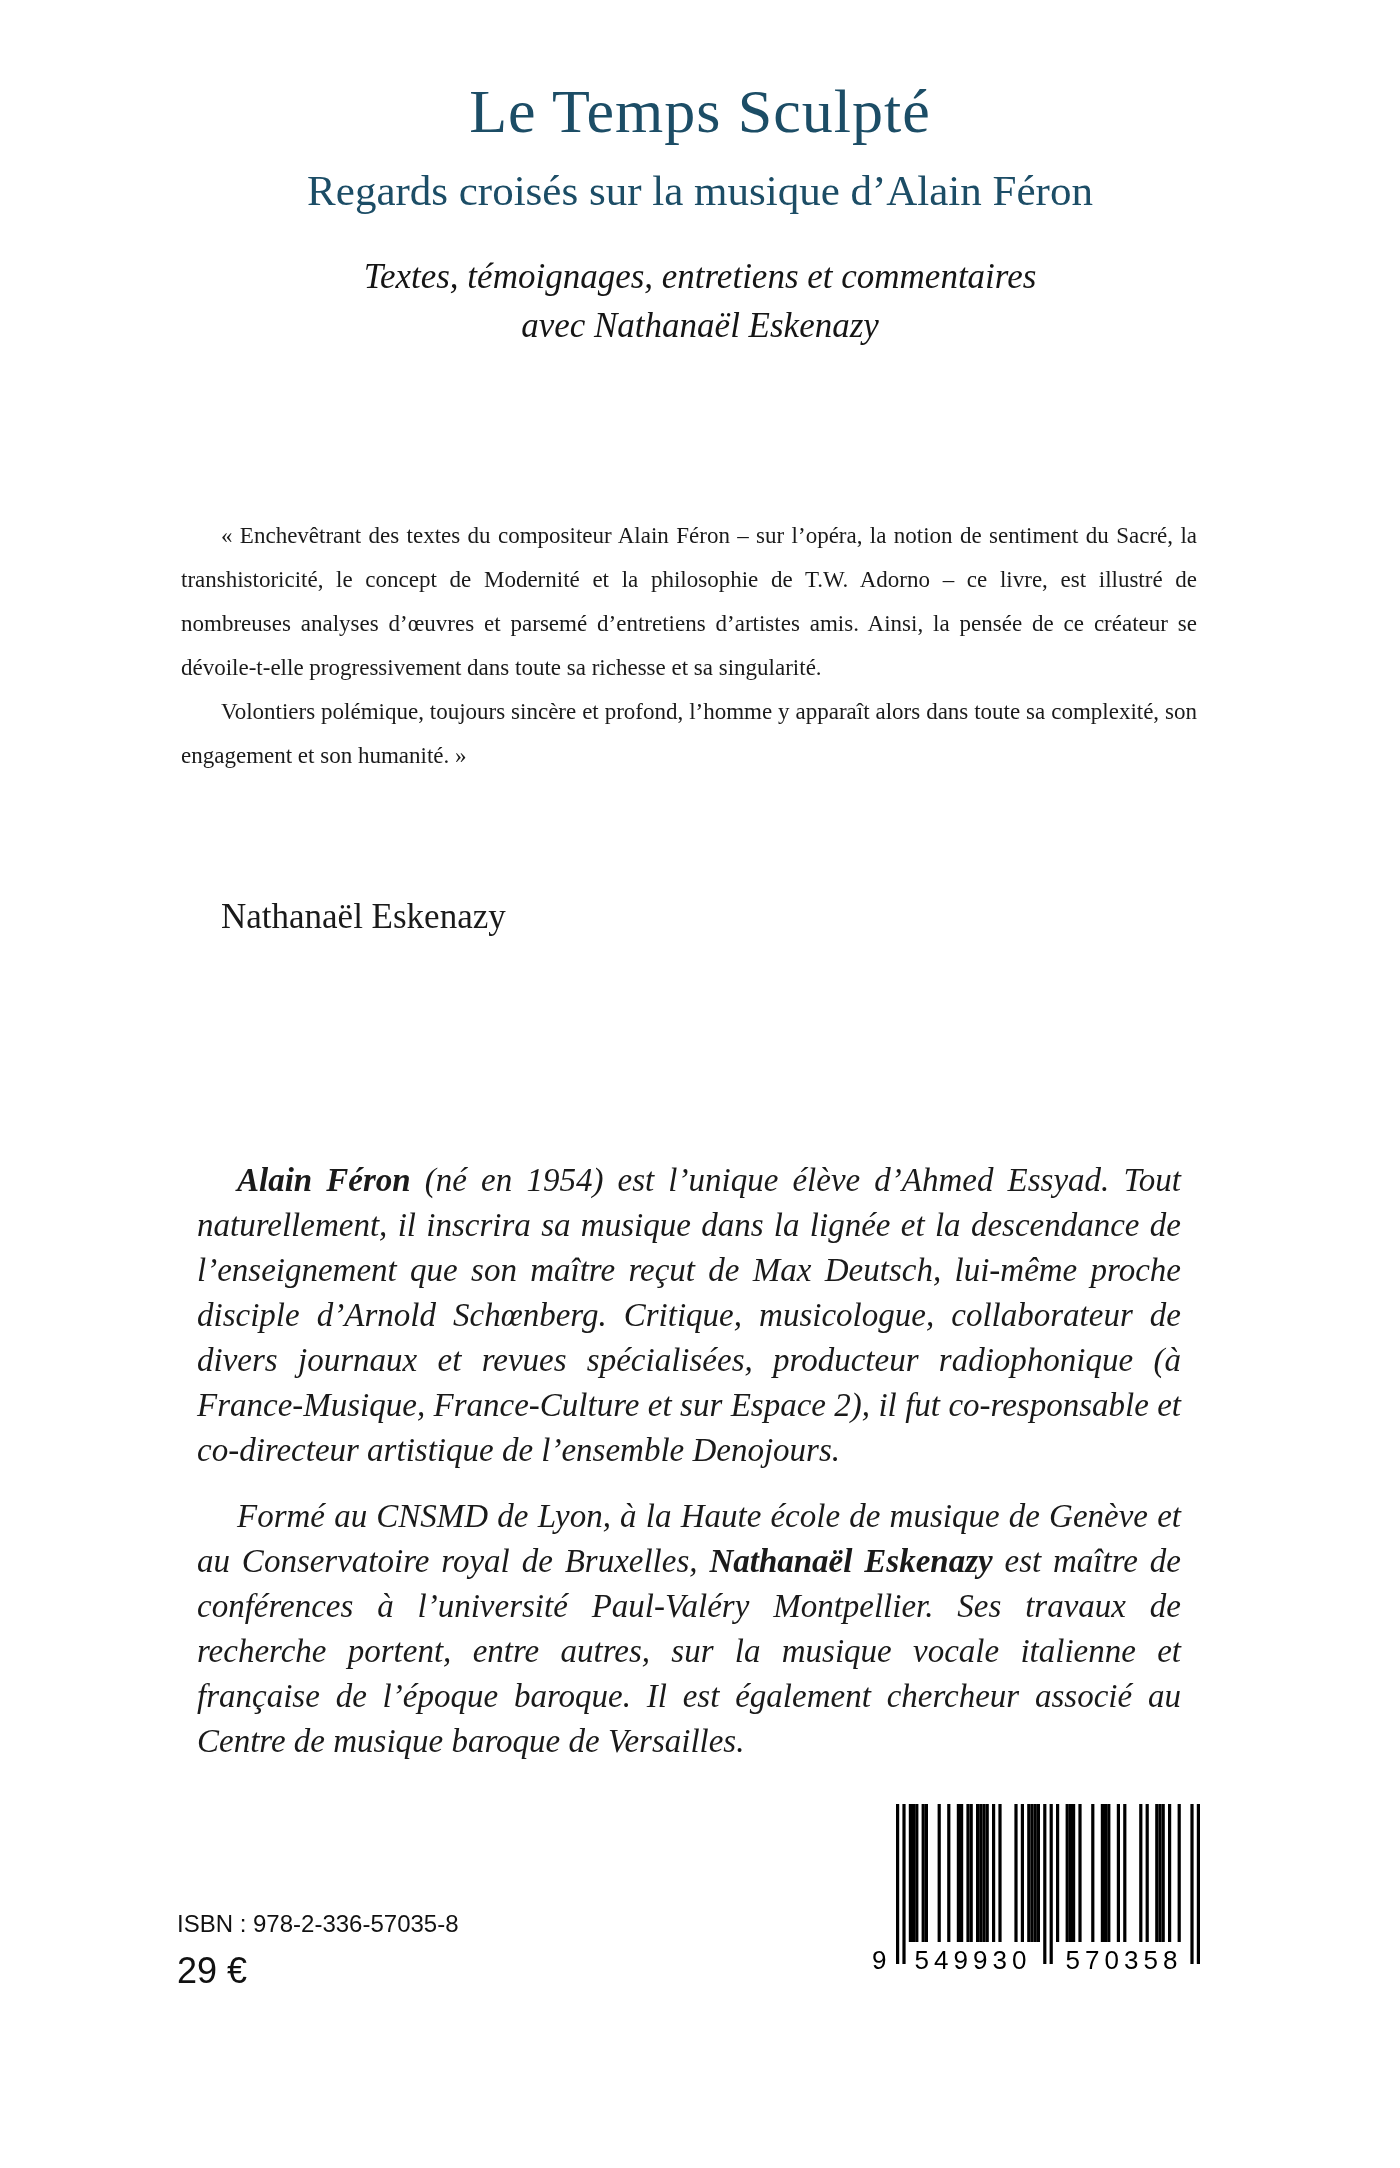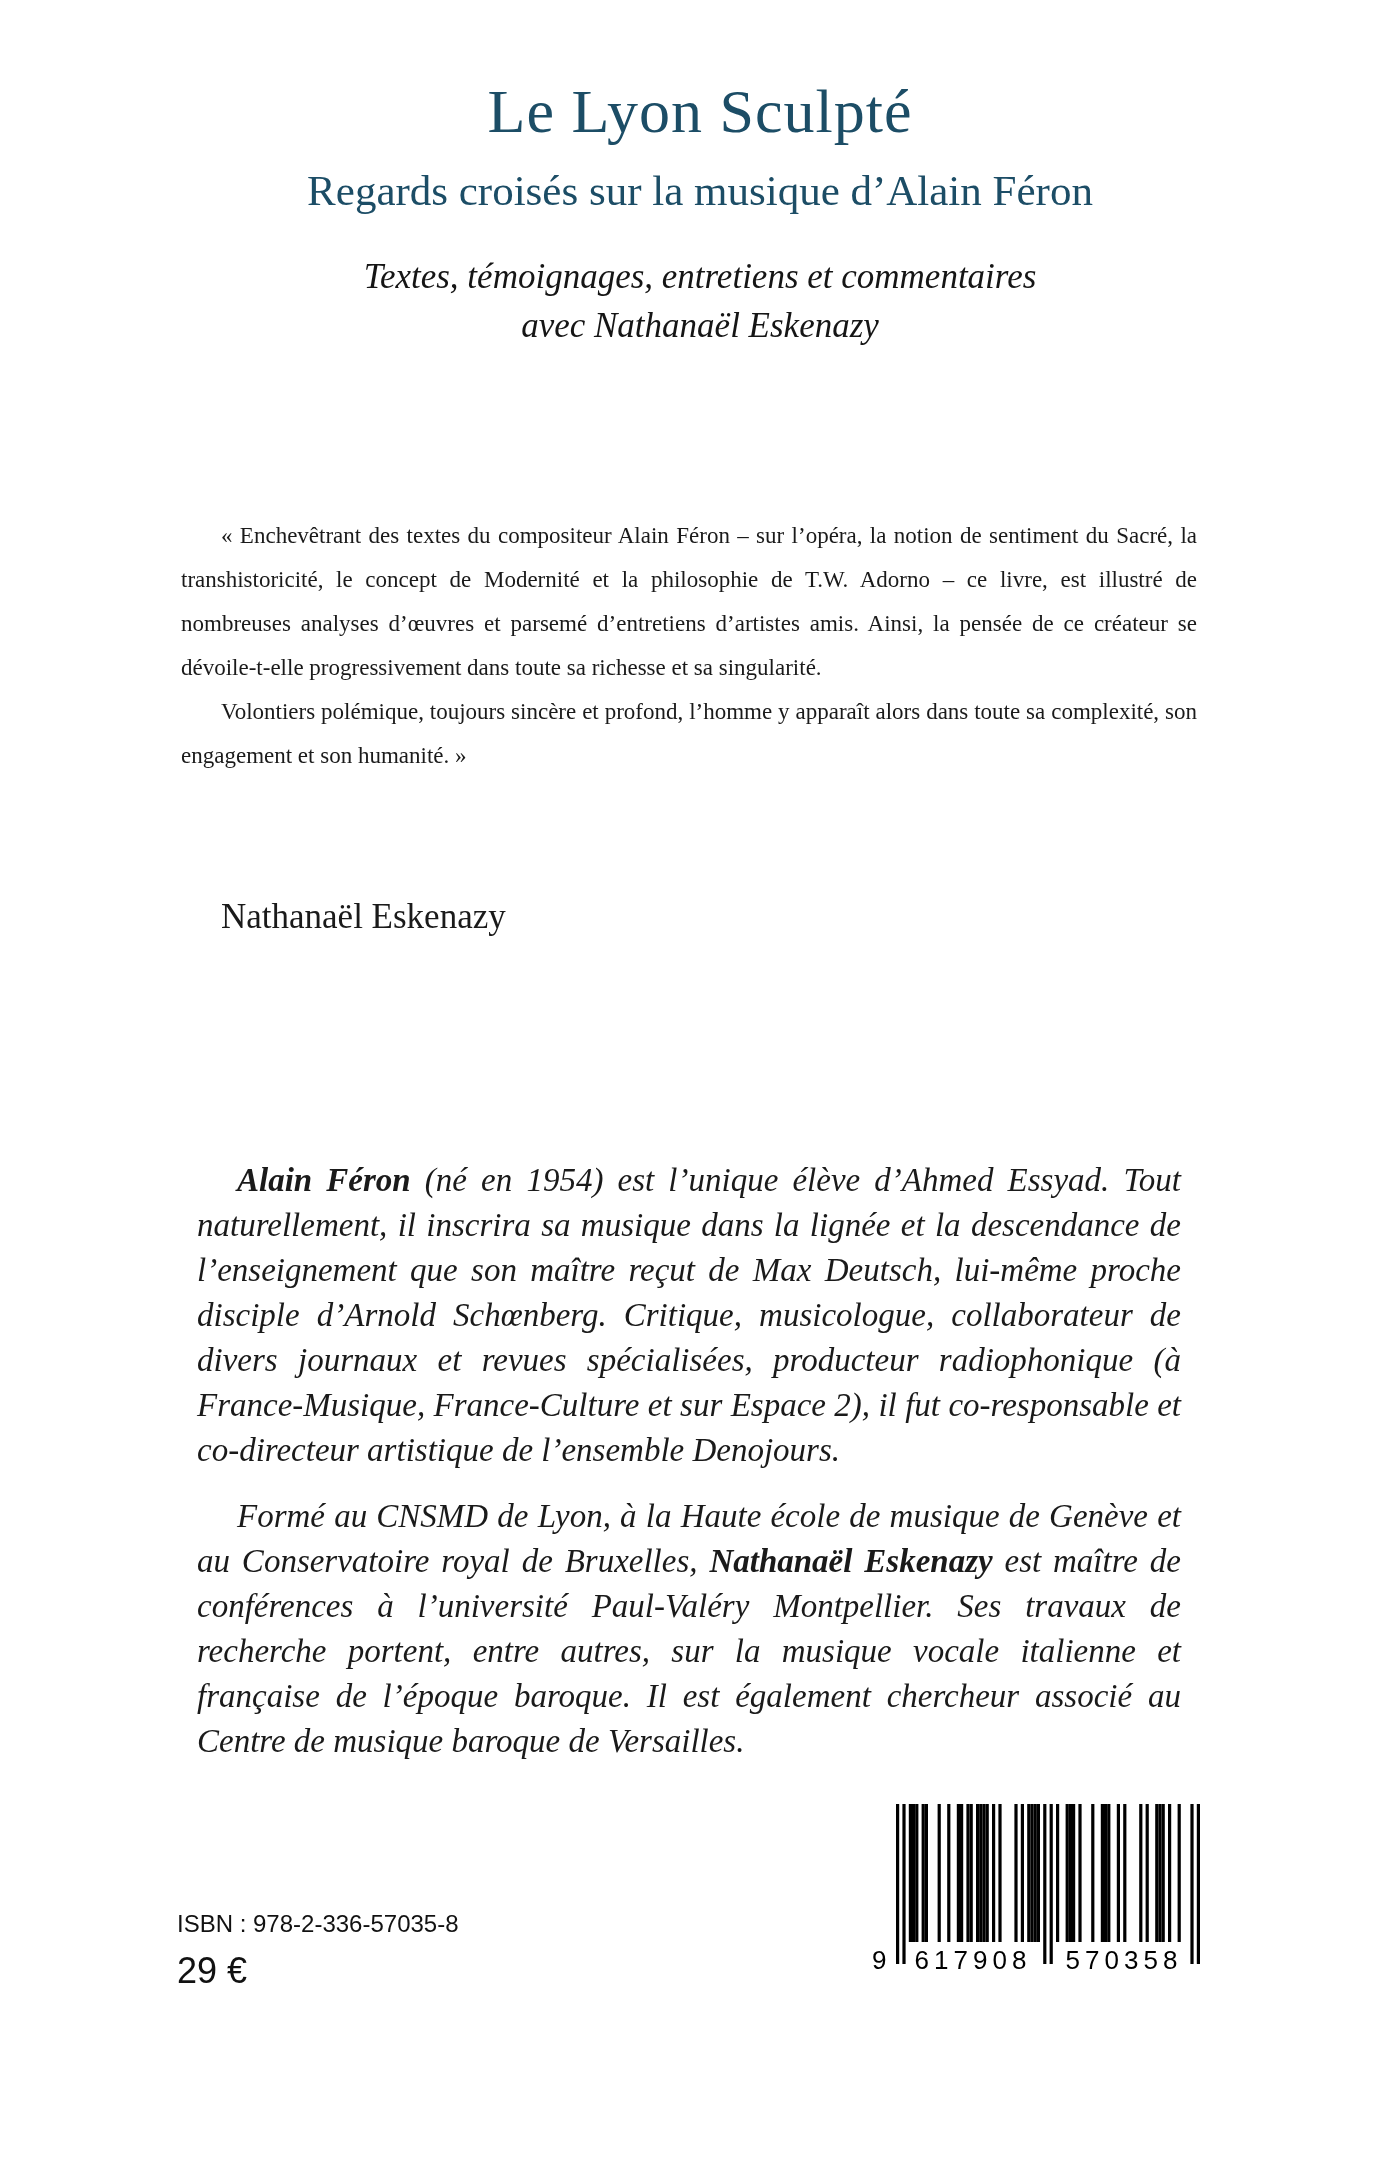--- a/index.html
+++ b/index.html
@@ -51,21 +51,21 @@
   }
   .bc-first{left:0px;width:22px;text-align:left;}
   .bc-left{left:34px;width:134px;letter-spacing:5px;}
   .bc-right{left:185px;width:134px;letter-spacing:5px;}
 </style>
 </head>
 <body>
 
 <div class="page">
 
-  <div class="centered book-title">Le Lyon Sculpté</div>
+  <div class="centered book-title">Le Temps Sculpté</div>
 
   <div class="centered tagline">
     <div>Textes, témoignages, entretiens et commentaires</div>
     <div>avec Nathanaël Eskenazy</div>
   </div>
 
   <div class="centered book-subtitle">Regards croisés sur la musique d’Alain Féron</div>
 
   <div class="blurb">
     <p>« Enchevêtrant des textes du compositeur Alain Féron – sur l’opéra, la notion de sentiment du Sacré, la transhistoricité, le concept de Modernité et la philosophie de T.W. Adorno – ce livre, est illustré de nombreuses analyses d’œuvres et parsemé d’entretiens d’artistes amis. Ainsi, la pensée de ce créateur se dévoile-t-elle progressivement dans toute sa richesse et sa singularité.</p>
@@ -134,17 +134,17 @@
         <rect x="249.6" y="0" width="3.2" height="138"></rect>
         <rect x="259.2" y="0" width="3.2" height="138"></rect>
         <rect x="262.4" y="0" width="3.2" height="138"></rect>
         <rect x="265.6" y="0" width="3.2" height="138"></rect>
         <rect x="272.0" y="0" width="3.2" height="138"></rect>
         <rect x="281.6" y="0" width="3.2" height="138"></rect>
         <rect x="294.4" y="0" width="3.2" height="160"></rect>
         <rect x="300.8" y="0" width="3.2" height="160"></rect>
       </svg>
     <div class="bc-digit bc-first">9</div>
-    <div class="bc-digit bc-left">617908</div>
+    <div class="bc-digit bc-left">549930</div>
     <div class="bc-digit bc-right">570358</div>
   </div>
 
 </div>
 
 </body></html>

